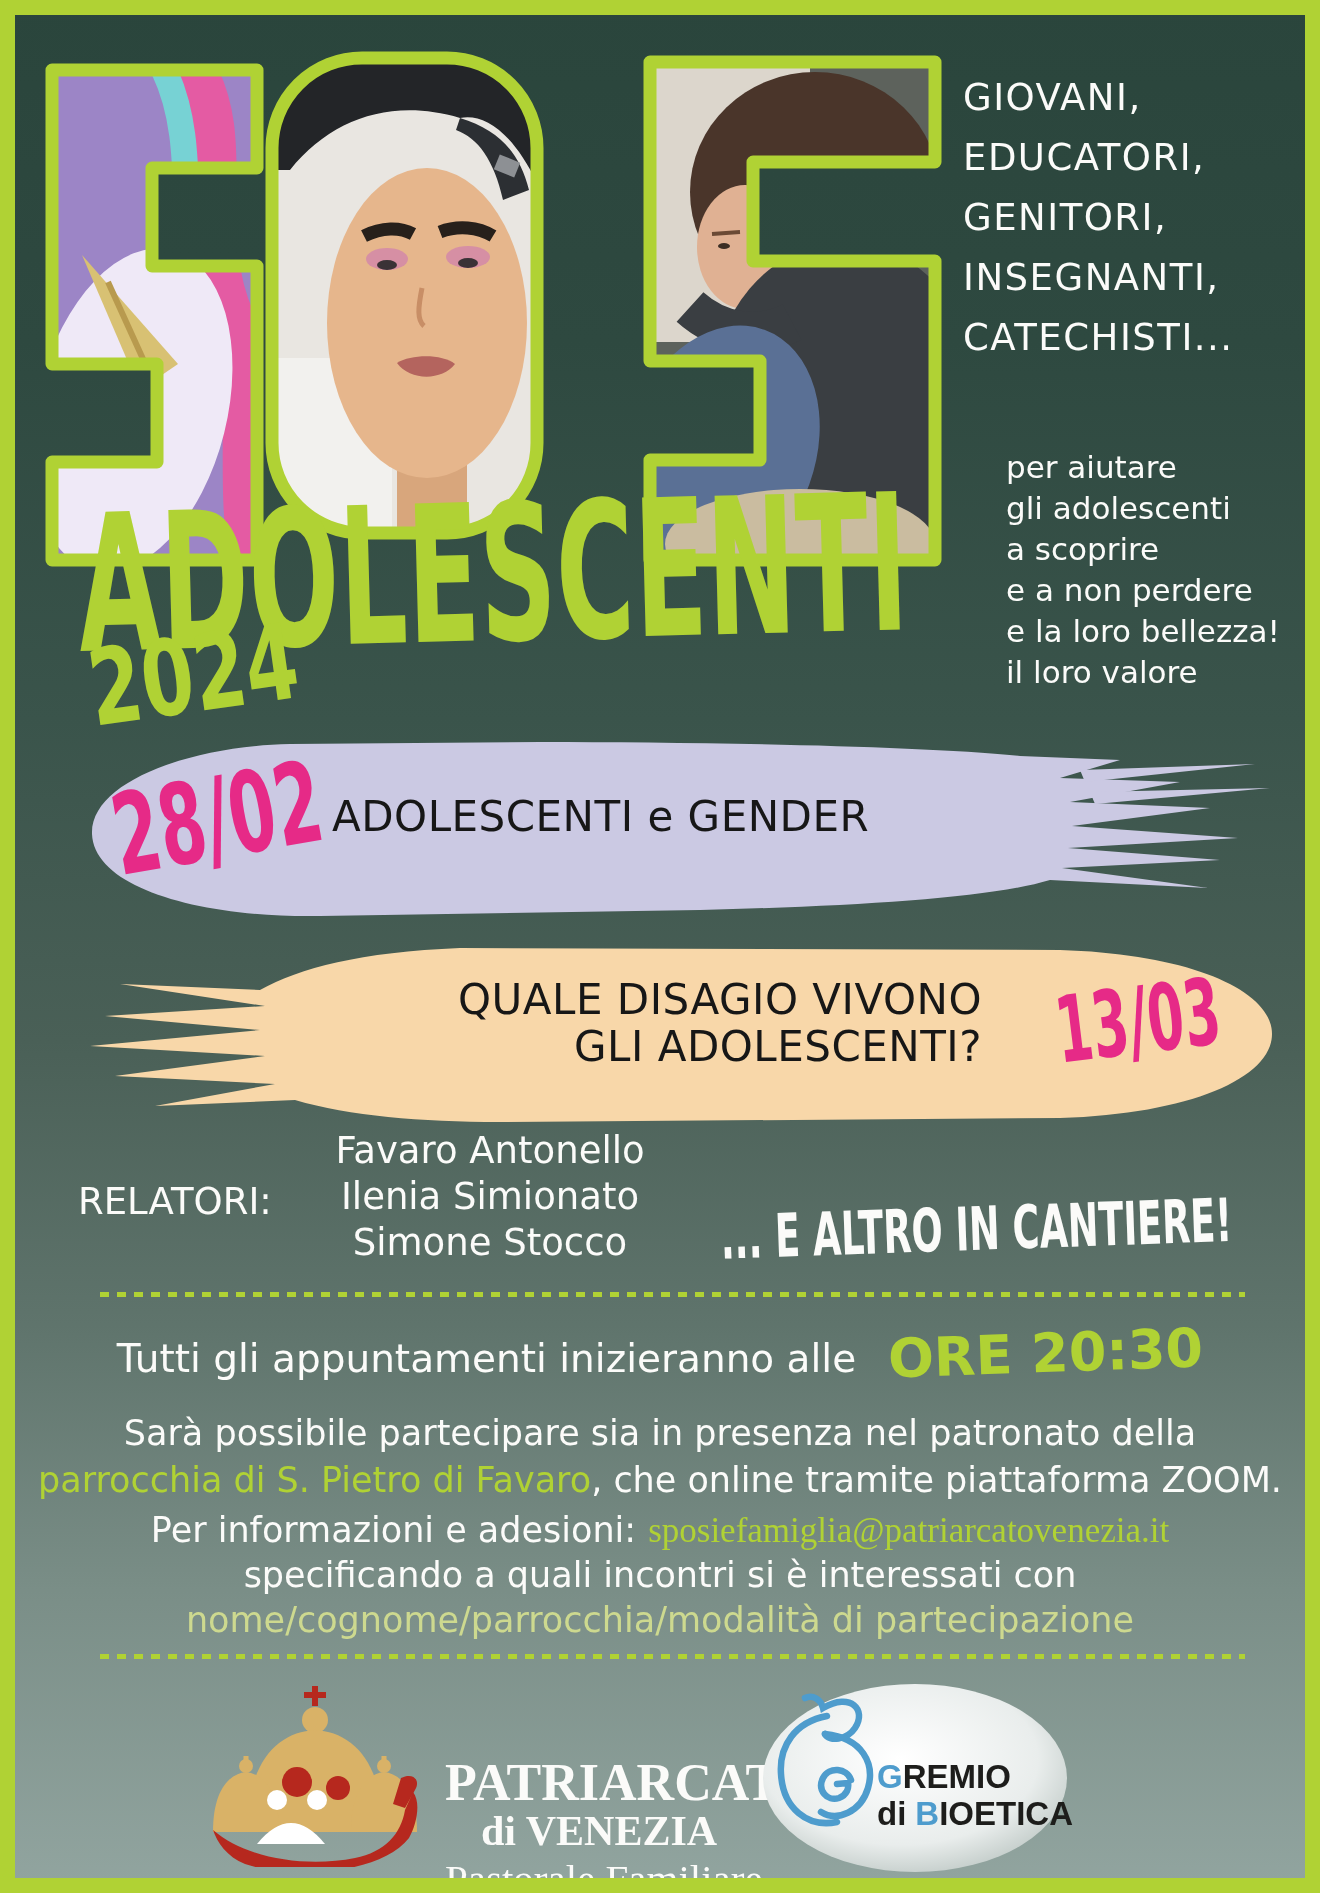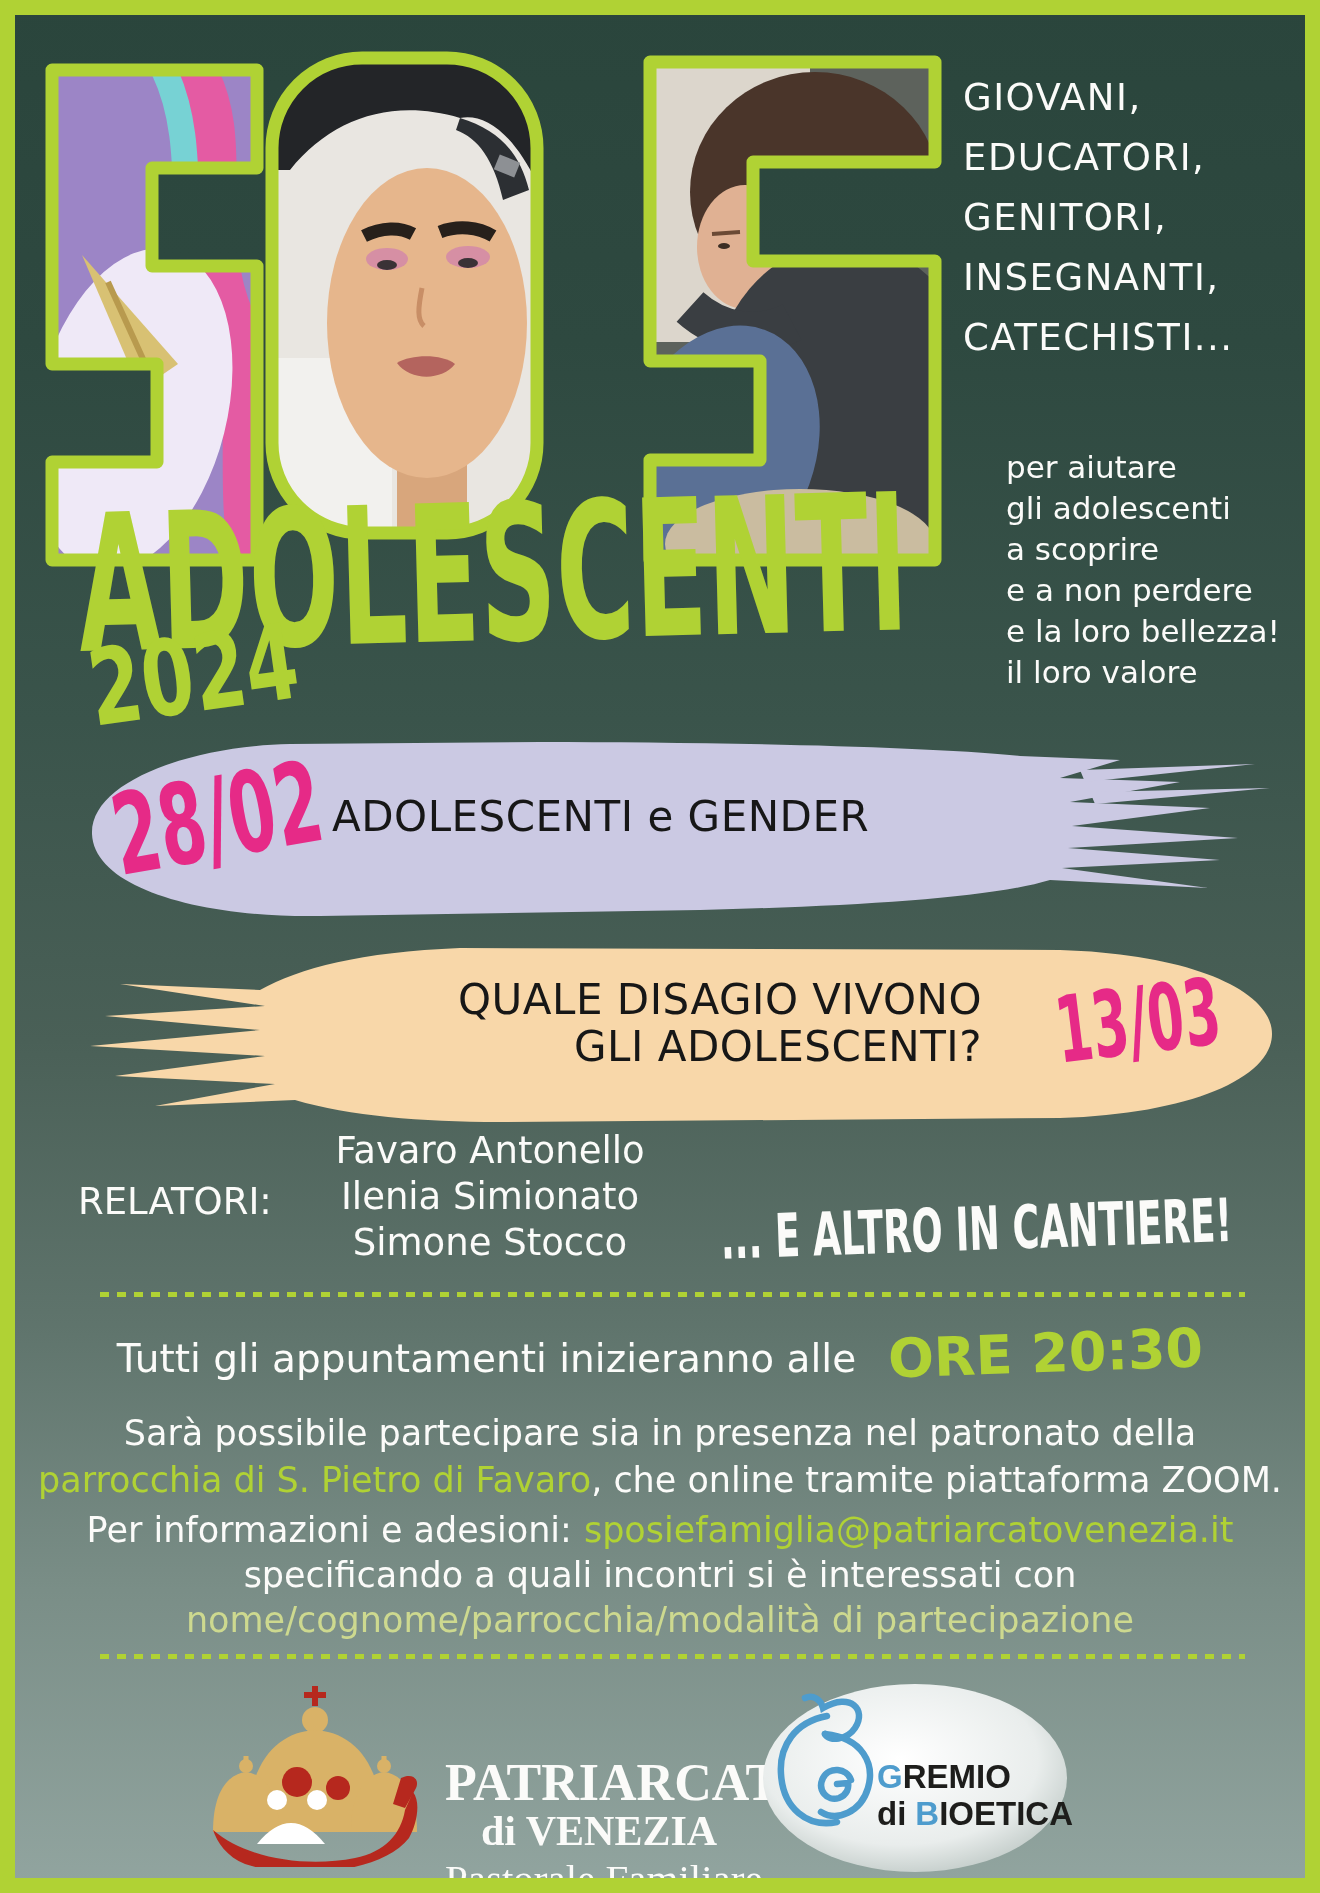--- a/index.html
+++ b/index.html
@@ -153,21 +153,21 @@
     <span class="white" style="font-size:39px;">Tutti gli appuntamenti inizieranno alle</span>
     <span class="lime time-marker">ORE 20:30</span>
   </div>
 
   <div class="abs body-text" style="left:0;top:1410px;width:1320px;line-height:47px;">
     <div class="white">Sarà possibile partecipare sia in presenza nel patronato della</div>
     <div><span class="lime">parrocchia di S. Pietro di Favaro</span><span class="white">, che online tramite piattaforma ZOOM.</span></div>
   </div>
 
   <div class="abs body-text" style="left:0;top:1508px;width:1320px;line-height:45px;">
-    <div><span class="white">Per informazioni e adesioni:</span><span class="lime" style="margin-left:12px;">sposiefamiglia@patriarcatovenezia.it</span></div>
+    <div><span class="white">Per informazioni e adesioni:</span><span class="lime" style="margin-left:12px;font-family:Liberation Serif, serif;">sposiefamiglia@patriarcatovenezia.it</span></div>
     <div class="white">specificando a quali incontri si è interessati con</div>
     <div class="pale-lime">nome/cognome/parrocchia/modalità di partecipazione</div>
   </div>
 
   <div class="abs divider" style="left:100px;top:1654px;width:1145px;"></div>
 
   <svg class="abs" style="left:205px;top:1682px;" width="225" height="185">
     <g>
       <rect x="107" y="4" width="6" height="20" fill="#b6281e"></rect>
       <rect x="99" y="10" width="22" height="6" fill="#b6281e"></rect>

